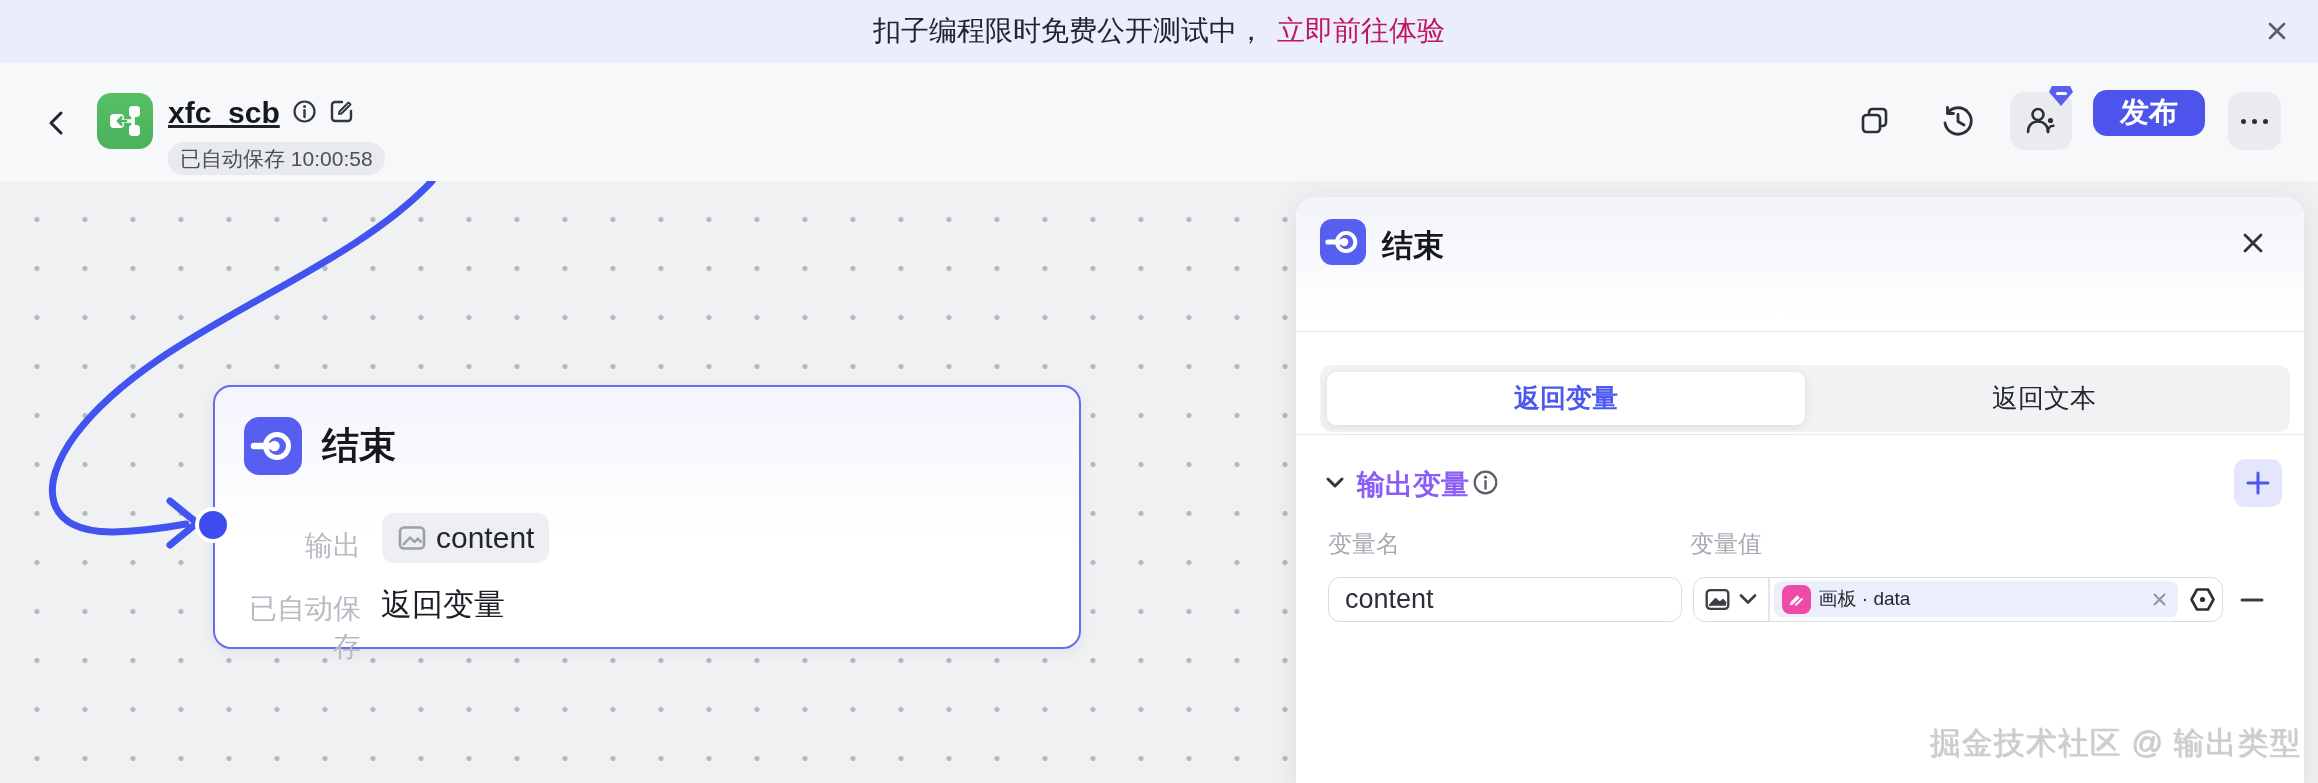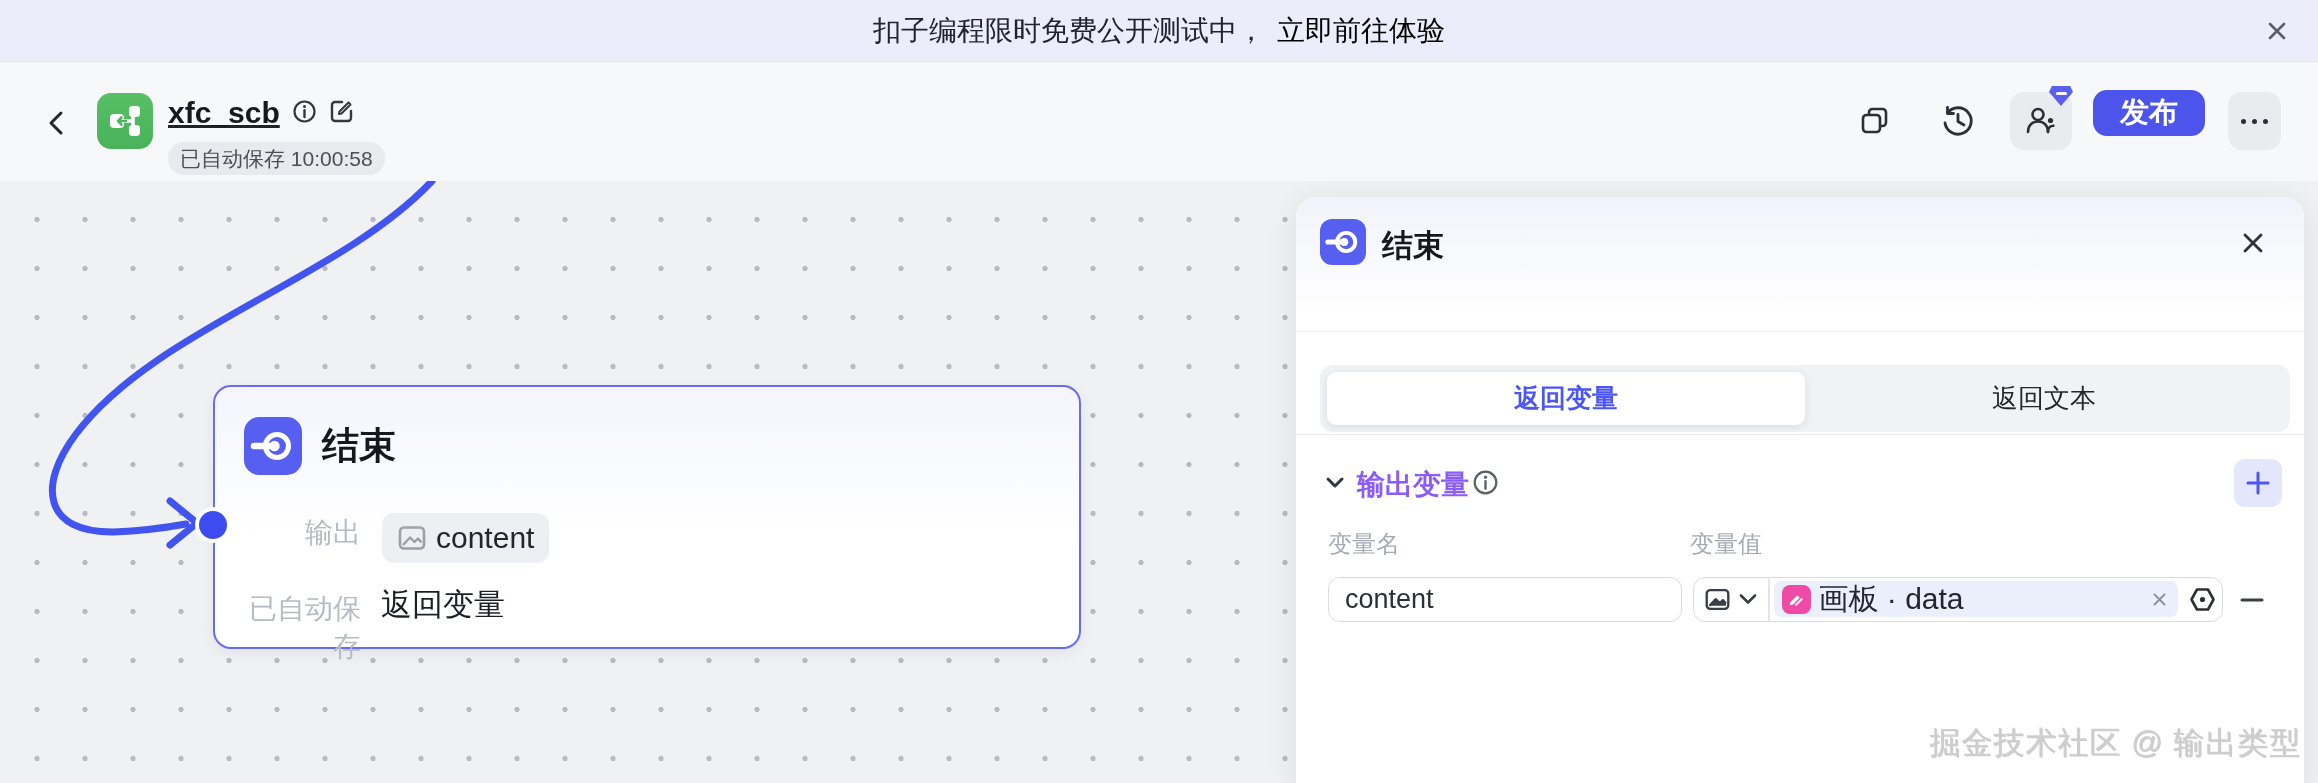--- a/index.html
+++ b/index.html
@@ -10,21 +10,21 @@
     background: #f0f1f2;
     overflow: hidden;
     color: #1f2329;
   }
   
   .banner {
     position:absolute; top:0; left:0; width:2318px; height:62px;
     background:#ecedfa; display:flex; align-items:center; justify-content:center;
     font-size:28px; color:#20242e; border-bottom:1px solid #e3e4f2;
   }
-  .banner a { color:#000000; text-decoration:none; margin-left:12px; cursor:pointer; }
+  .banner a { color:#be185d; text-decoration:none; margin-left:12px; cursor:pointer; }
   .banner-close { position:absolute; right:26px; top:16px; width:30px; height:30px; cursor:pointer; display:flex; align-items:center; justify-content:center; }
 
   
   .header { position:absolute; top:62px; left:0; width:2318px; height:119px; background:#f7f8fa; }
   .back-btn { position:absolute; left:40px; top:44px; width:34px; height:34px; display:flex; align-items:center; justify-content:center; cursor:pointer; }
   .app-icon {
     position:absolute; left:97px; top:31px; width:56px; height:56px; border-radius:14px;
     background:linear-gradient(180deg,#57bf64,#49b25b); display:flex; align-items:center; justify-content:center;
   }
   .title-row { position:absolute; left:168px; top:34px; display:flex; align-items:center; gap:12px;text-decoration:underline; }
@@ -116,21 +116,21 @@
     border:1.5px solid #d8dbe3; border-radius:12px; background:#fff;
     display:flex; align-items:center;
   }
   .type-trigger { display:flex; align-items:center; gap:7px; padding:0 10px 0 10px; height:100%; cursor:pointer; }
   .ctrl-divider { width:1.5px; height:45px; background:#e3e5ea; }
   .ref-tag {
     flex:1; display:flex; align-items:center; gap:8px; height:36px; margin:0 4px 0 4px;
     background:#ebeefb; border-radius:8px; padding:0 8px; min-width:0;
   }
   .ref-icon { width:29px; height:29px; border-radius:8px; background:#ef4ba6; display:flex; align-items:center; justify-content:center; flex:none; }
-  .ref-text { font-size:30px; color:#23262e; white-space:nowrap; overflow:hidden; flex:1; }
+  .ref-text { font-size:19px; color:#23262e; white-space:nowrap; overflow:hidden; flex:1; }
   .ref-close { flex:none; width:22px; height:22px; display:flex; align-items:center; justify-content:center; cursor:pointer; }
   .gear-btn { flex:none; width:40px; height:40px; display:flex; align-items:center; justify-content:center; cursor:pointer; }
   .remove-btn { position:absolute; left:941px; top:150px; width:30px; height:30px; display:flex; align-items:center; justify-content:center; cursor:pointer; }
 
   .watermark {
     position:absolute; right:16px; bottom:18px; z-index:6;
     font-size:31px; letter-spacing:1px; color:#cdcdcd;
     text-shadow:-1px -1px 0 rgba(150,150,150,0.45), 2px 2px 1px #ffffff;
     pointer-events:none;
   }
@@ -235,21 +235,21 @@
       <span class="node-icon">
         <svg width="58" height="58" viewBox="0 0 58 58">
           <circle cx="33" cy="29" r="11.5" stroke="#ffffff" stroke-width="5" fill="none"></circle>
           <path d="M10 29 H30" stroke="#ffffff" stroke-width="6.5" stroke-linecap="round"></path>
           <circle cx="30.5" cy="29" r="5.2" fill="#ffffff"></circle>
         </svg>
       </span>
       <span class="node-title">结束</span>
     </div>
 
-    <span class="node-label" style="top:127px;">输出</span>
+    <span class="node-label" style="top:140px;">输出</span>
     <span class="node-out-tag">
       <svg width="30" height="30" viewBox="0 0 30 30">
         <rect x="3" y="4.5" width="24" height="21" rx="4" stroke="#9ba0aa" stroke-width="2.6" fill="none"></rect>
         <path d="M6 22 L13 14.5 L17.5 19 L21 15.5 L24.5 19.5" stroke="#9ba0aa" stroke-width="2.4" fill="none" stroke-linejoin="round"></path>
       </svg>
       <span>content</span>
     </span>
 
     <span class="node-label" style="top:203px;">已自动保存</span>
     <span class="node-type-value">返回变量</span>

